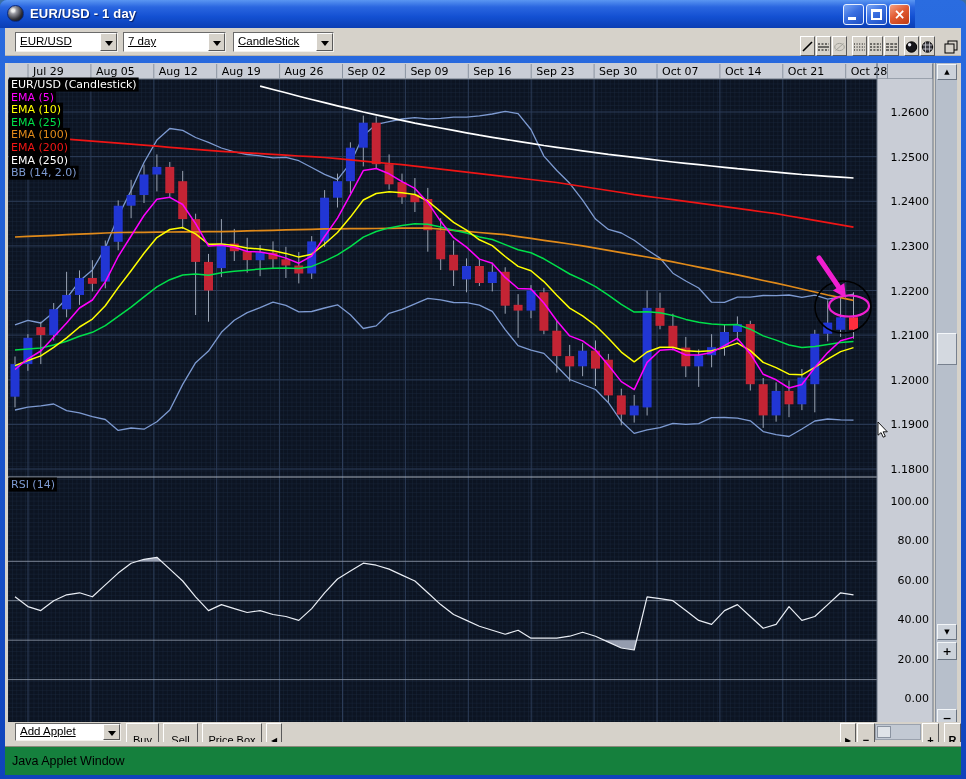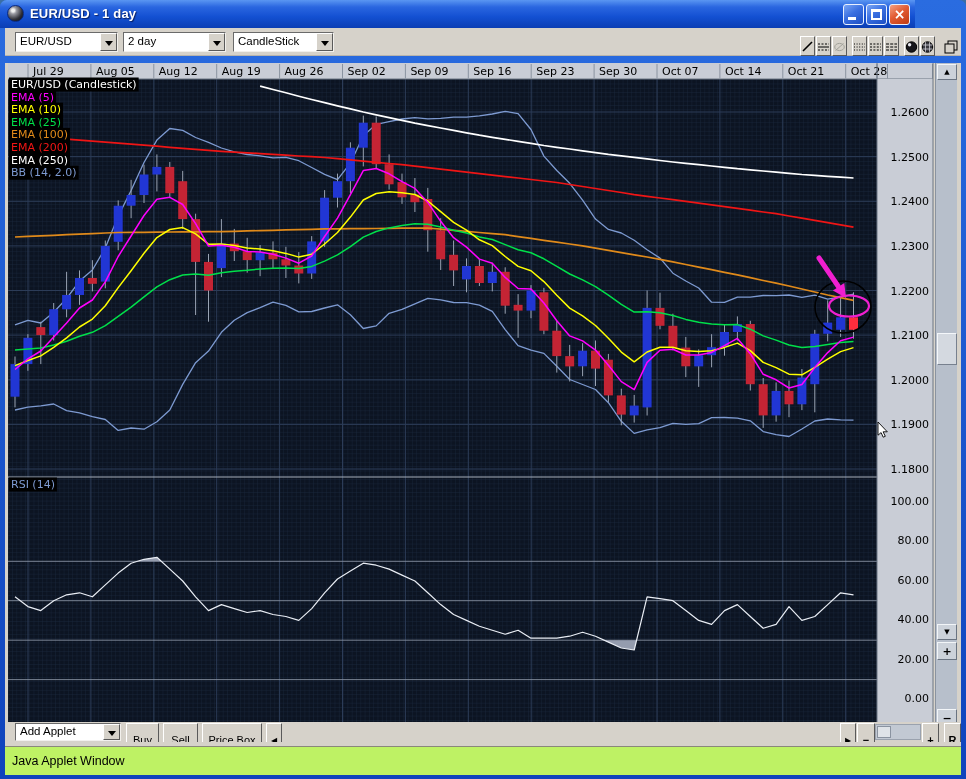--- a/index.html
+++ b/index.html
@@ -17,21 +17,21 @@
     color:#fff;text-align:center;}
   .tbtn.min,.tbtn.max{background:linear-gradient(145deg,#7aa6f5 0%,#3a6fe0 45%,#1c4ec4 100%);}
   .tbtn.close{background:linear-gradient(145deg,#f4a183 0%,#e25b33 45%,#c03a12 100%);}
   .glyph-min{position:absolute;left:4px;bottom:4px;width:8px;height:3px;background:#fff;}
   .glyph-max{position:absolute;left:4px;top:4px;width:11px;height:11px;border:2px solid #fff;border-top-width:3px;}
   .glyph-x{font-size:14px;font-weight:bold;line-height:19px;font-family:"DejaVu Sans",sans-serif;}
   .toolbar{position:absolute;left:5px;top:28px;width:956px;height:28px;background:#d6d2ca;
     border-bottom:1px solid #b8b4ac;}
   .combo{position:absolute;top:4px;height:20px;background:#fff;border:1px solid;
     border-color:#6a6a6a #f2f0ec #f2f0ec #6a6a6a;}
-  .combo-text{position:absolute;left:4px;top:2px;font-size:11.5px;color:#000;white-space:nowrap;}
+  .combo-text{position:absolute;left:4px;top:2px;font-size:11.5px;color:#000;white-space:nowrap;text-decoration:underline;}
   .combo-btn{position:absolute;right:0;top:0;width:17px;height:18px;background:#d6d2ca;
     border:1px solid;border-color:#fff #5a5a5a #5a5a5a #fff;}
   .tri-down{position:absolute;left:4px;top:7px;width:0;height:0;
     border-left:4px solid transparent;border-right:4px solid transparent;border-top:5px solid #000;}
   .iconbtn{position:absolute;top:8px;width:15px;height:20px;background:#d6d2ca;border:1px solid;
     border-color:#fff #5a5a5a #5a5a5a #fff;padding:0;}
   .iconbtn.flat{border-color:transparent;background:transparent;}
   .chartwrap{position:absolute;left:5px;top:56px;width:956px;height:666px;background:#d6d2ca;margin-top:7px;}
   #chart-svg{position:absolute;left:0;top:0;width:930px;height:666px;display:block;}
   #chart-svg text{font-family:"DejaVu Sans",sans-serif;font-size:11px;}
@@ -46,21 +46,21 @@
     border:1px solid;border-color:#f4f7fa #77808e #77808e #f4f7fa;}
   .bottombar{position:absolute;left:5px;top:722px;width:956px;height:20px;background:#d6d2ca;}
   .xpbtn{position:absolute;top:1px;height:34px;background:#d6d2ca;border:1px solid;
     border-color:#fff #5a5a5a #5a5a5a #fff;font-size:11px;color:#000;text-align:center;
     font-family:"Liberation Sans",sans-serif;padding:0 0;}
   .htrack{position:absolute;top:2px;left:870px;width:46px;height:16px;background:#c2c9d3;
     border:1px solid #9aa2ae;}
   .hthumb{position:absolute;left:1px;top:1px;width:14px;height:12px;background:#dfe3e8;
     border:1px solid #8a93a0;}
   .statuswrap{position:absolute;left:5px;top:742px;width:956px;height:33px;background:#d6d2ca;}
-  .statusbar{position:absolute;left:0;top:4px;width:956px;height:29px;background:#bef264;
+  .statusbar{position:absolute;left:0;top:4px;width:956px;height:29px;background:#15803d;
     border-top:1px solid #8a887a;}
   .status-text{position:absolute;left:7px;top:7px;font-size:12.5px;color:#000;}
   .ticon{display:block;margin:2px auto 0;}
 </style>
 </head>
 <body>
 
 <div class="window">
 
   <div class="titlebar">
@@ -76,21 +76,21 @@
   </div>
 
   <div class="toolbar">
     <div class="combo" style="left:10px;width:103px">
       <span class="combo-text">EUR/USD</span>
       <span class="combo-btn">
           <i class="tri-down"></i>
         </span>
     </div>
     <div class="combo" style="left:118px;width:103px">
-      <span class="combo-text">2 day</span>
+      <span class="combo-text">7 day</span>
       <span class="combo-btn">
           <i class="tri-down"></i>
         </span>
     </div>
     <div class="combo" style="left:228px;width:101px">
       <span class="combo-text">CandleStick</span>
       <span class="combo-btn">
           <i class="tri-down"></i>
         </span>
     </div>

